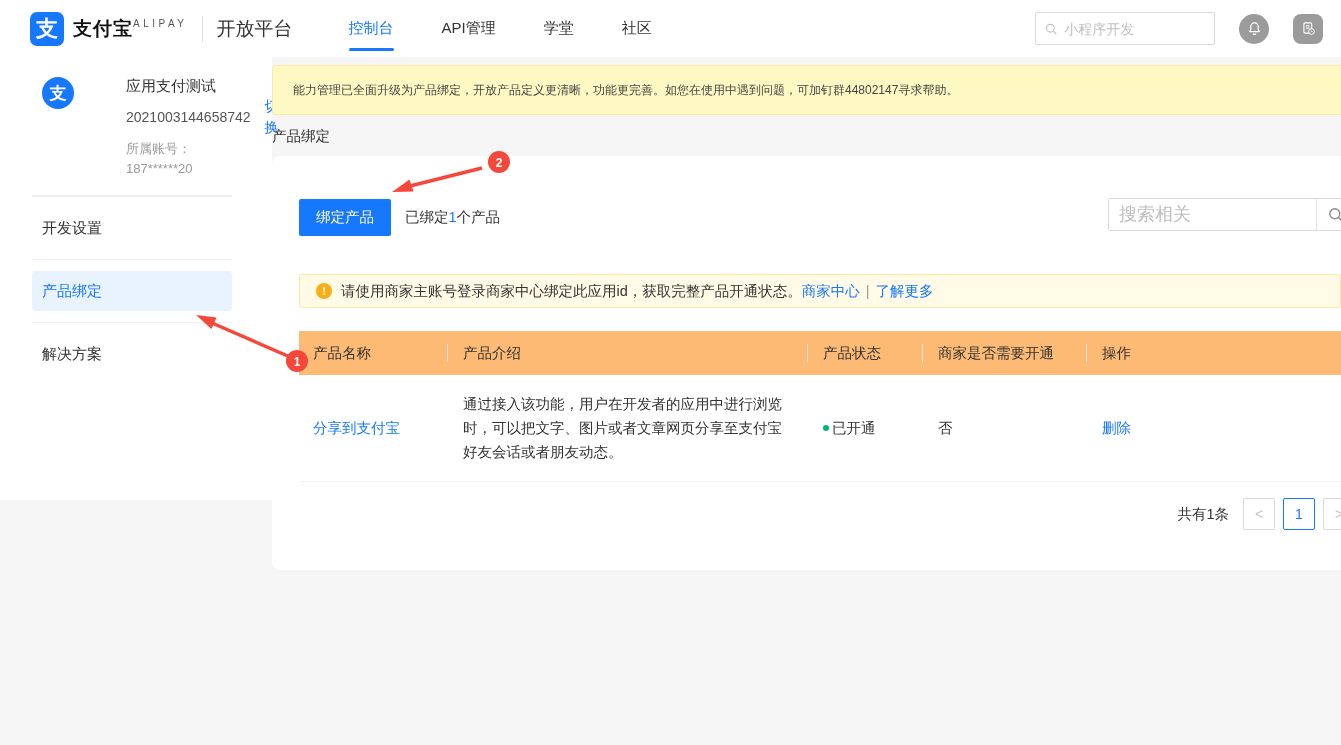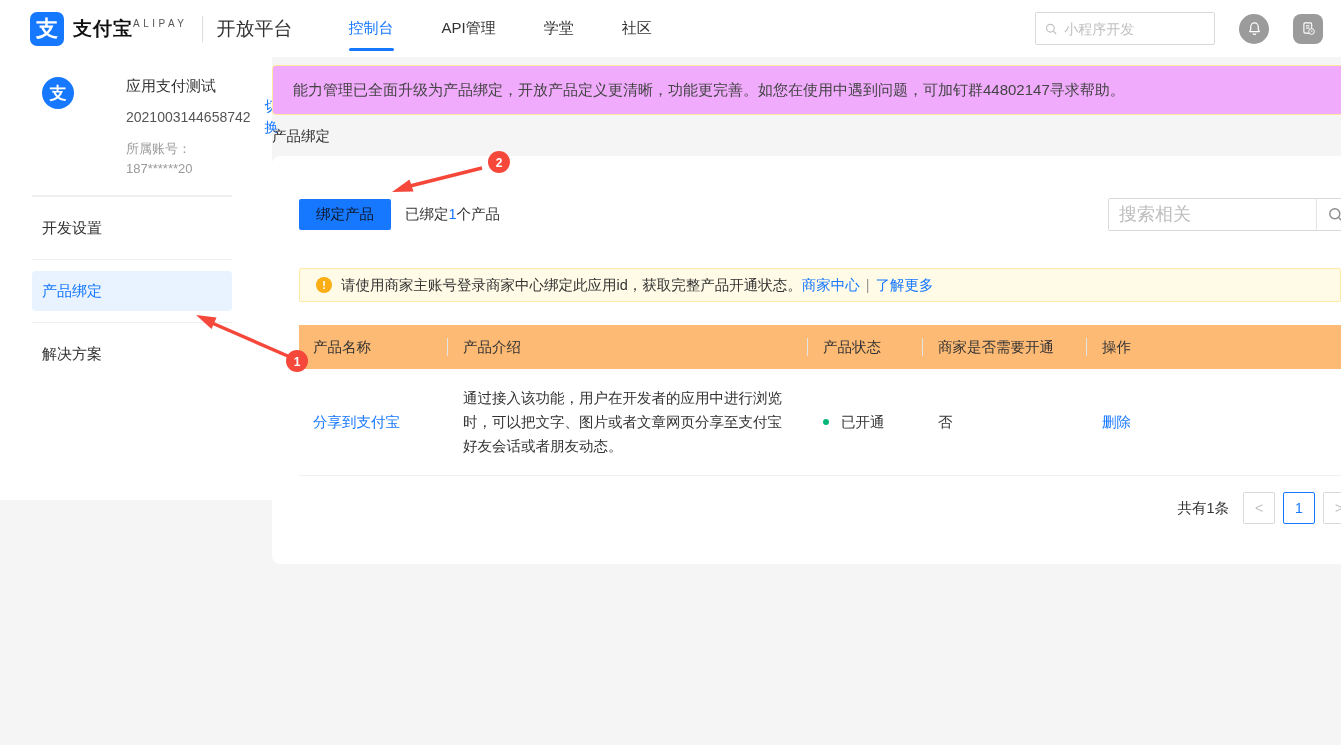--- a/index.html
+++ b/index.html
@@ -35,27 +35,27 @@
   .app-meta { min-width:0;margin-left:42px; }
   .app-name { font-size:15px; color:#333; line-height:21px; }
   .app-id-row { font-size:14px; color:#555; line-height:21px; display:flex; align-items:center; }
   .switch-link { color:#1677ff; margin-left:14px; cursor:pointer; text-decoration:none; }
   .app-account { font-size:13px; color:#9a9a9a; line-height:20px; margin-top:1px; }
   .sb-divider { height:1px; background:#efefef; margin:0 40px 0 32px; }
   .menu-item { margin:11px 40px 11px 32px; height:40px; display:flex; align-items:center; padding:0 10px; font-size:15px; color:#333; border-radius:4px; cursor:pointer; }
   .menu-item.active { background:#e8f3ff; color:#1677ff; }
 
   .main { flex:1; min-width:0; }
-  .notice { margin-top:8px; background:#f0abfc; border:1px solid #ffe9a0; border-right:none; border-radius:4px 0 0 4px; padding:13px 20px; font-size:15px; color:#444; line-height:22px; }
+  .notice { margin-top:8px; background:#fef9c3; border:1px solid #ffe9a0; border-right:none; border-radius:4px 0 0 4px; padding:13px 20px; font-size:12px; color:#444; line-height:22px; }
   .page-title { margin:12px 0 10px; font-size:14.5px; color:#333; }
 
   .card { background:#fff; border-radius:8px 0 0 8px; padding:43px 0 40px 27px; position:relative; min-height:407px; }
 
   .toolbar { display:flex; align-items:center; position:relative; }
-  .bind-btn { background:#1677ff; color:#0f172a; font-size:14.5px; height:31px; padding:0 17px; border:none; border-radius:2px; cursor:pointer; font-family:inherit; }
+  .bind-btn { background:#1677ff; color:#fef9c3; font-size:14.5px; height:37px; padding:0 17px; border:none; border-radius:2px; cursor:pointer; font-family:inherit; }
   .bound-text { margin-left:14px; font-size:14.5px; color:#333; }
   .bound-count { color:#1677ff; }
   .toolbar-search { position:absolute; right:-14px; top:-1px; width:247px; height:33px; border:1px solid #d9d9d9; border-radius:2px; display:flex; background:#fff; }
   .toolbar-search input { flex:1; min-width:0; border:none; outline:none; padding:0 10px; font-size:18px; color:#737373; font-family:Liberation Serif, serif; }
   .toolbar-search input::placeholder { color:#bdbdbd; }
   .search-btn { width:38px; border-left:1px solid #e3e3e3; display:flex; align-items:center; justify-content:center; cursor:pointer; background:#fff; }
 
   .warning { margin-top:38px; background:#fffbe6; border:1px solid #ffe9a0; border-radius:2px; height:34px; display:flex; align-items:center; padding:0 16px; font-size:14.5px; color:#333; }
   .warn-icon { width:16px; height:16px; border-radius:50%; background:#faad14; color:#fff; font-size:11px; font-weight:bold; display:flex; align-items:center; justify-content:center; margin-right:9px; flex:none; }
   .warning a { color:#1677ff; text-decoration:none; cursor:pointer; }
@@ -65,21 +65,21 @@
   .thead, .trow { display:grid; grid-template-columns:148px 360px 115px 164px 1fr; align-items:center; }
   .thead { background:#fdba74; height:44px; }
   .th { font-size:14.5px; color:#333; padding-left:16px; position:relative; height:100%; display:flex; align-items:center; }
   .th:first-child { padding-left:14px; }
   .th + .th::before { content:""; position:absolute; left:0; top:50%; transform:translateY(-50%); width:1px; height:18px; background:#e3e3e3; }
   .trow { border-bottom:1px solid #f0f0f0; padding:17px 0; }
   .td { padding-left:16px; font-size:14.5px; color:#333; }
   .td:first-child { padding-left:14px; }
   .td a { color:#1677ff; text-decoration:none; cursor:pointer;text-align:right; }
   .td-intro { line-height:24px; padding-right:16px; }
-  .td-status { display:flex; align-items:center; gap:12px; }
+  .td-status { display:flex; align-items:center; gap:3px; }
   .status-dot { width:6px; height:6px; border-radius:50%; background:#00b578; flex:none; }
 
   .pagination { margin-top:16px; margin-right:-14px; display:flex; justify-content:flex-end; align-items:center; gap:8px; }
   .pg-total { font-size:14.5px; color:#333; margin-right:6px; }
   .pg-btn { width:32px; height:32px; border:1px solid #d9d9d9; border-radius:2px; background:#fff; display:flex; align-items:center; justify-content:center; font-size:14px; color:#c4c4c4; cursor:pointer; font-family:inherit; }
   .pg-btn.active { border-color:#1677ff; color:#1677ff; }
 
   .annot-layer { position:absolute; inset:0; width:1341px; height:745px; pointer-events:none; z-index:10; }
 </style>
 </head>

